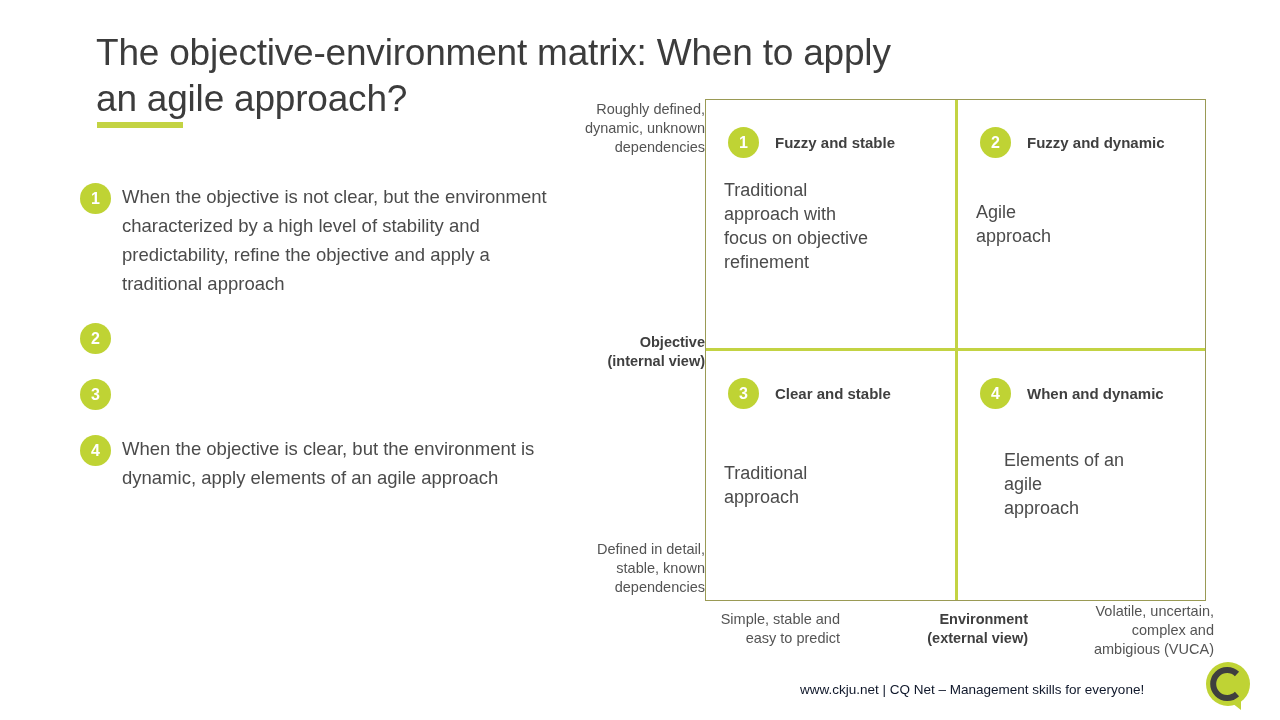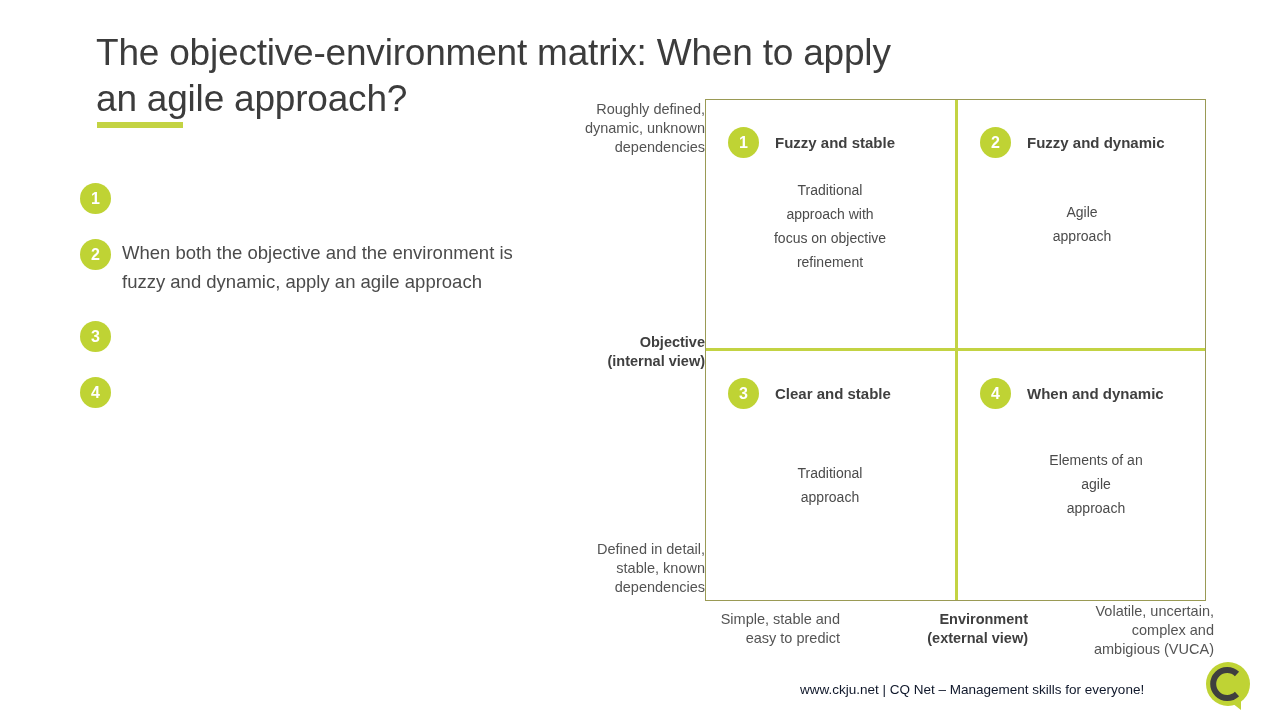--- a/index.html
+++ b/index.html
@@ -130,22 +130,21 @@
     align-items: center;
     justify-content: center;
   }
   .q-title {
     margin-left: 16px;
     font-size: 15px;
     font-weight: bold;
     color: #3f3f3f;
   }
   .q-body {
-    text-align: center;
-    font-size: 14px;
+    font-size: 18px;
     line-height: 24px;
     color: #4b4b4b;
     white-space: pre-line;
   }
   .q1 .q-body { margin-top: 20px; padding: 0 18px; }
   .q2 .q-body { margin-top: 42px; padding: 0 18px; }
   .q3 .q-body { margin-top: 52px; padding: 0 18px; }
   .q4 .q-body { margin-top: 39px; padding: 0 18px; margin-left: 28px; }
 
   
@@ -186,33 +185,34 @@
 <body>
 
 <div id="slide-title">The objective-environment matrix: When to apply
 an agile approach?</div>
 <div id="title-rule"></div>
 
 <div id="bullet-list">
 
   <div class="bullet-item">
     <div class="badge">1</div>
+    <div class="bullet-text">When the objective is not clear, but the environment characterized by a high level of stability and predictability, refine the objective and apply a traditional approach</div>
   </div>
 
   <div class="bullet-item">
     <div class="badge">2</div>
-    <div class="bullet-text">When both the objective and the environment is fuzzy and dynamic, apply an agile approach</div>
   </div>
 
   <div class="bullet-item">
     <div class="badge">3</div>
   </div>
 
   <div class="bullet-item">
     <div class="badge">4</div>
+    <div class="bullet-text">When the objective is clear, but the environment is dynamic, apply elements of an agile approach</div>
   </div>
 
 </div>
 
 <div id="matrix">
 
   <div id="matrix-v-divider"></div>
   <div id="matrix-h-divider"></div>
 
   <div class="quadrant q1">

